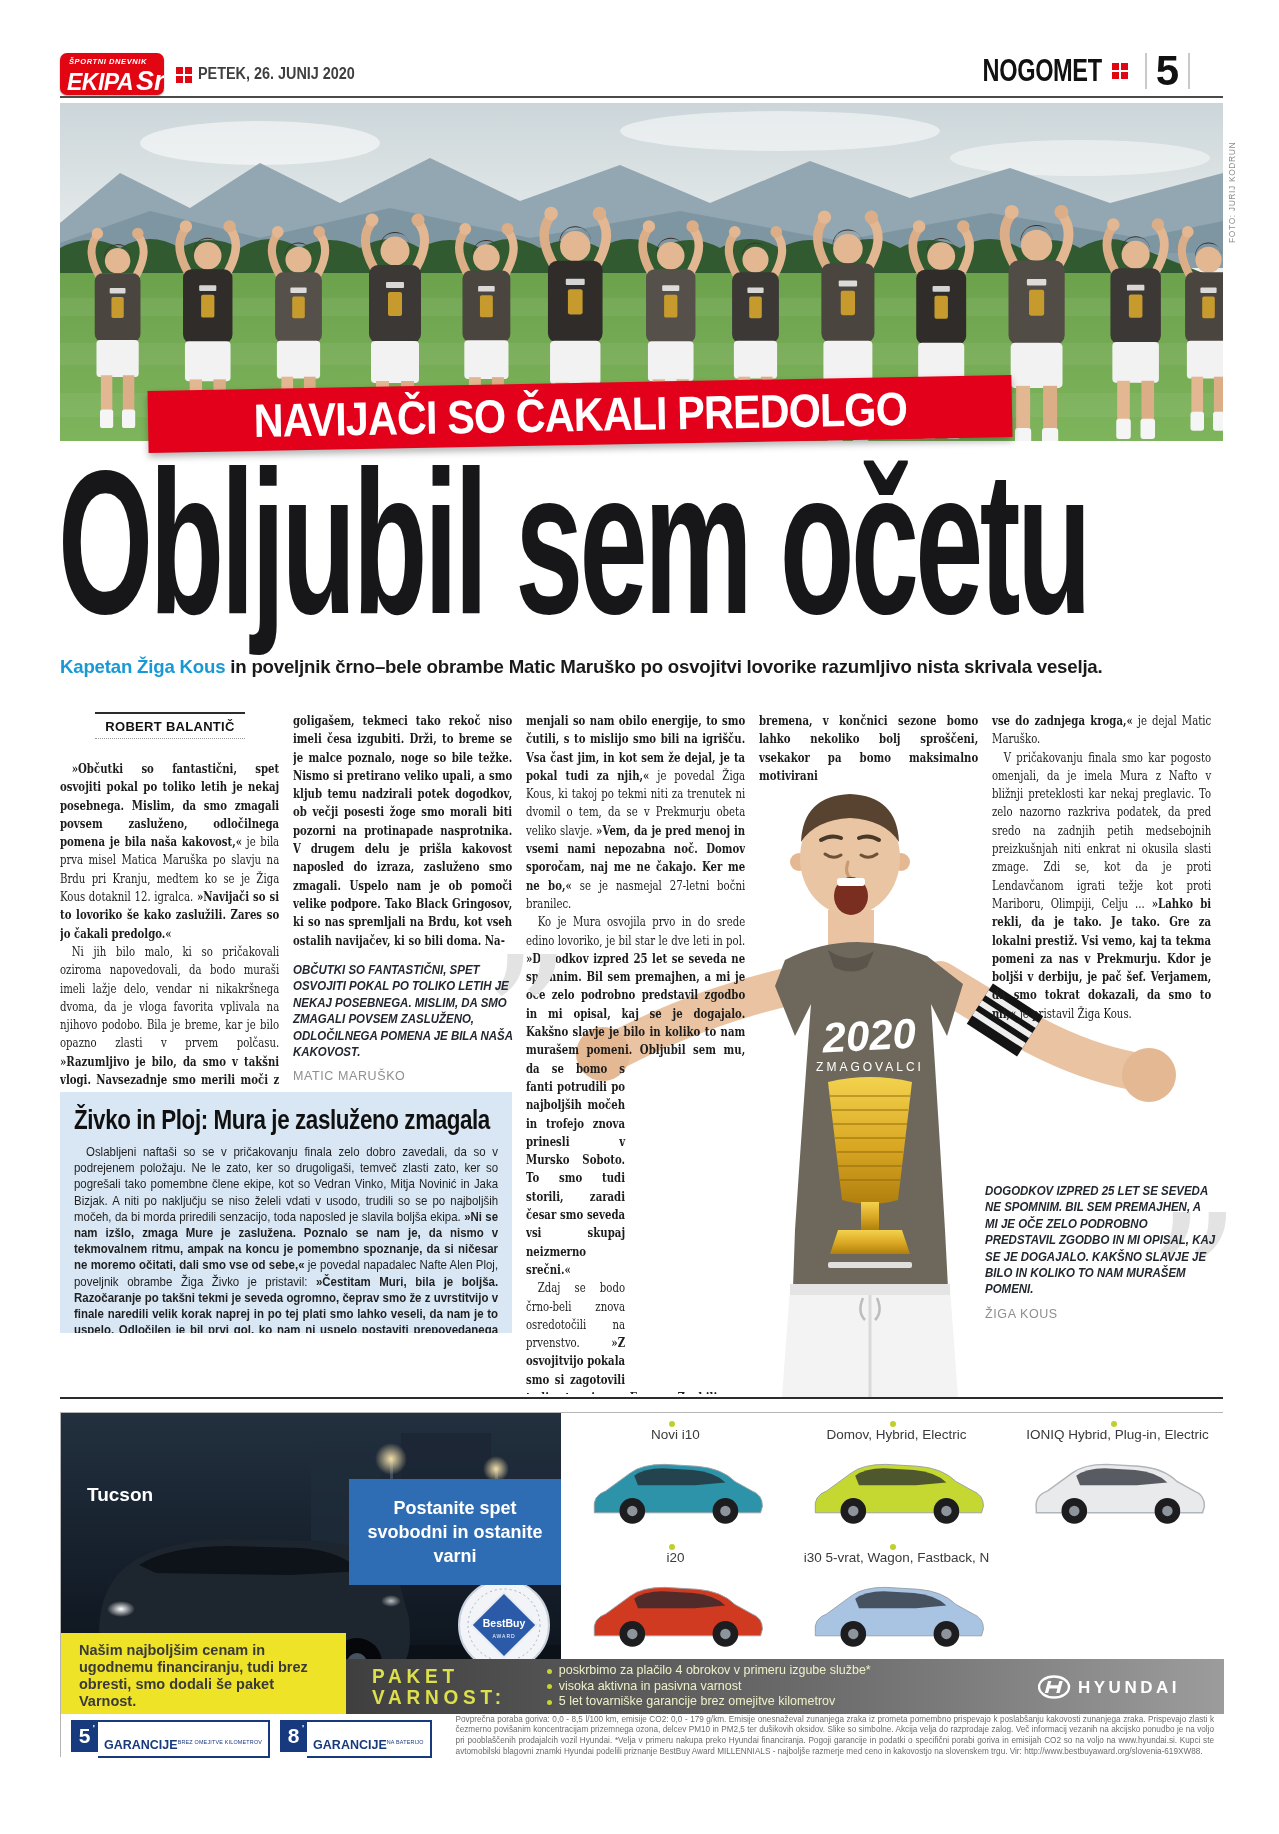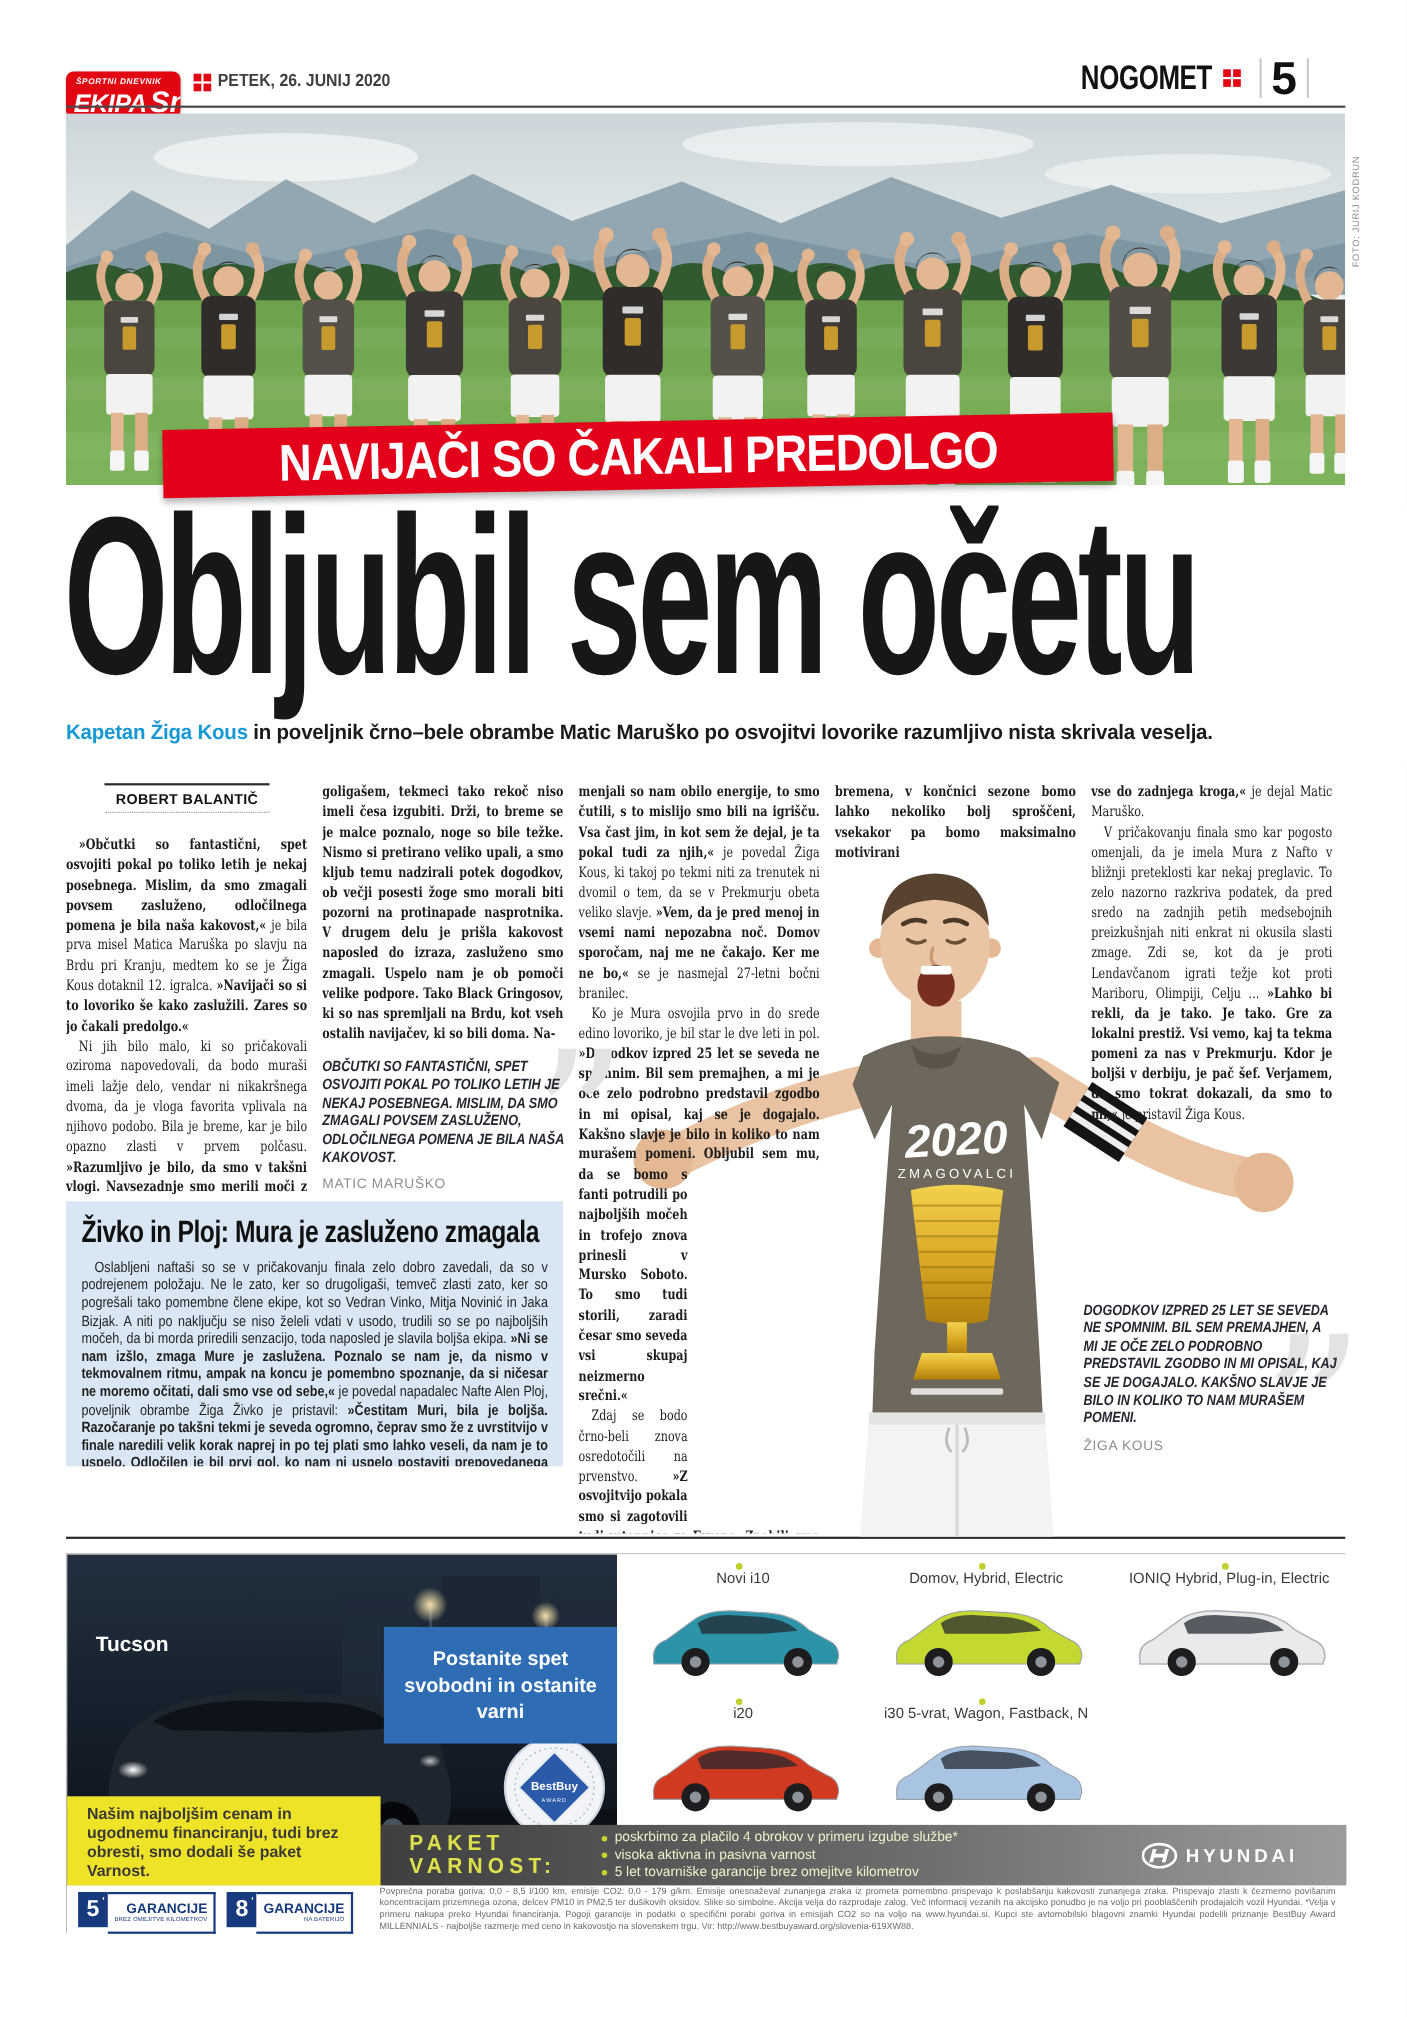--- a/index.html
+++ b/index.html
@@ -1,21 +1,21 @@
 <!DOCTYPE html>
 <html><head>
 <meta charset="utf-8">
 <style>
   html,body{margin:0;padding:0;background:#e8e8e8;}
   .page{position:relative;width:1279px;height:1834px;background:#ffffff;margin:0 auto;
         font-family:"Liberation Sans", sans-serif;overflow:hidden;color:#1a1a1a;}
   
   .masthead{position:absolute;left:60px;top:55px;width:1163px;height:42px;}
   .logo{position:absolute;left:0;top:-2px;width:104px;height:42px;background:#e20613;border-radius:7px;
-        box-shadow:0 1px 2px rgba(0,0,0,.35);color:#fff;overflow:hidden;margin-top:12px;}
+        box-shadow:0 1px 2px rgba(0,0,0,.35);color:#fff;overflow:hidden;}
   .logo-tag{font-size:7.5px;font-weight:bold;font-style:italic;letter-spacing:.6px;padding:4px 0 0 9px;white-space:nowrap;}
   .logo-row{display:flex;align-items:baseline;padding-left:7px;margin-top:0px;}
   .logo-ekipa{font-style:italic;font-weight:900;font-size:23px;letter-spacing:-.5px;}
   .logo-sn{font-weight:900;font-size:27px;margin-left:3px;font-style:italic;text-align:right;}
   .dots{display:grid;grid-template-columns:7px 7px;grid-gap:2px;}
   .dots i{width:7px;height:7px;background:#e20613;display:block;}
   .dots-date{position:absolute;left:116px;top:12px;}
   .date{position:absolute;left:138px;top:10px;font-size:16px;font-weight:bold;color:#3f3f3f;
         transform:scaleX(.9);transform-origin:left;white-space:nowrap;}
   .section-row{position:absolute;right:24px;top:-4px;display:flex;align-items:center;}
@@ -100,22 +100,22 @@
   .ad-bullets li{display:flex;align-items:center;}
   .ad-bullets li::before{content:"";width:5px;height:5px;border-radius:50%;background:#c8d42e;margin-right:7px;flex:none;}
   .brand{margin-left:auto;margin-right:26px;display:flex;align-items:center;}
   .fineprint-row{position:absolute;left:0;top:301px;width:1163px;height:44px;display:flex;align-items:center;
                  padding:0 10px;box-sizing:border-box;background:#fff;}
   .badges{display:flex;align-items:center;margin-right:14px;}
   .badge{display:flex;height:32px;margin-right:10px;}
   .badge-num{background:#17397e;color:#fff;font-weight:900;font-size:21px;width:27px;display:flex;
              align-items:center;justify-content:center;position:relative;}
   .badge-apo{font-size:9px;position:absolute;top:3px;right:3px;font-weight:bold;}
-  .badge-body{border:2px solid #17397e;border-left:none;display:flex;flex-direction:column;justify-content:center;
-              padding:17px 6px;box-sizing:border-box;align-items:flex-end;}
+  .badge-body{border:2px solid #17397e;border-left:none;display:flex;flex-direction:row;justify-content:center;
+              padding:17px 6px;box-sizing:border-box;}
   .badge-label{color:#17397e;font-weight:900;font-size:12.5px;line-height:13px;}
   .badge-sub{color:#17397e;font-size:5.4px;letter-spacing:.2px;line-height:7px;}
   .fine{flex:1;font-size:8.2px;line-height:10.6px;color:#6b6b6b;text-align:justify;}
 </style>
 </head>
 <body>
 
 <div class="page">
 
   <div class="masthead">

